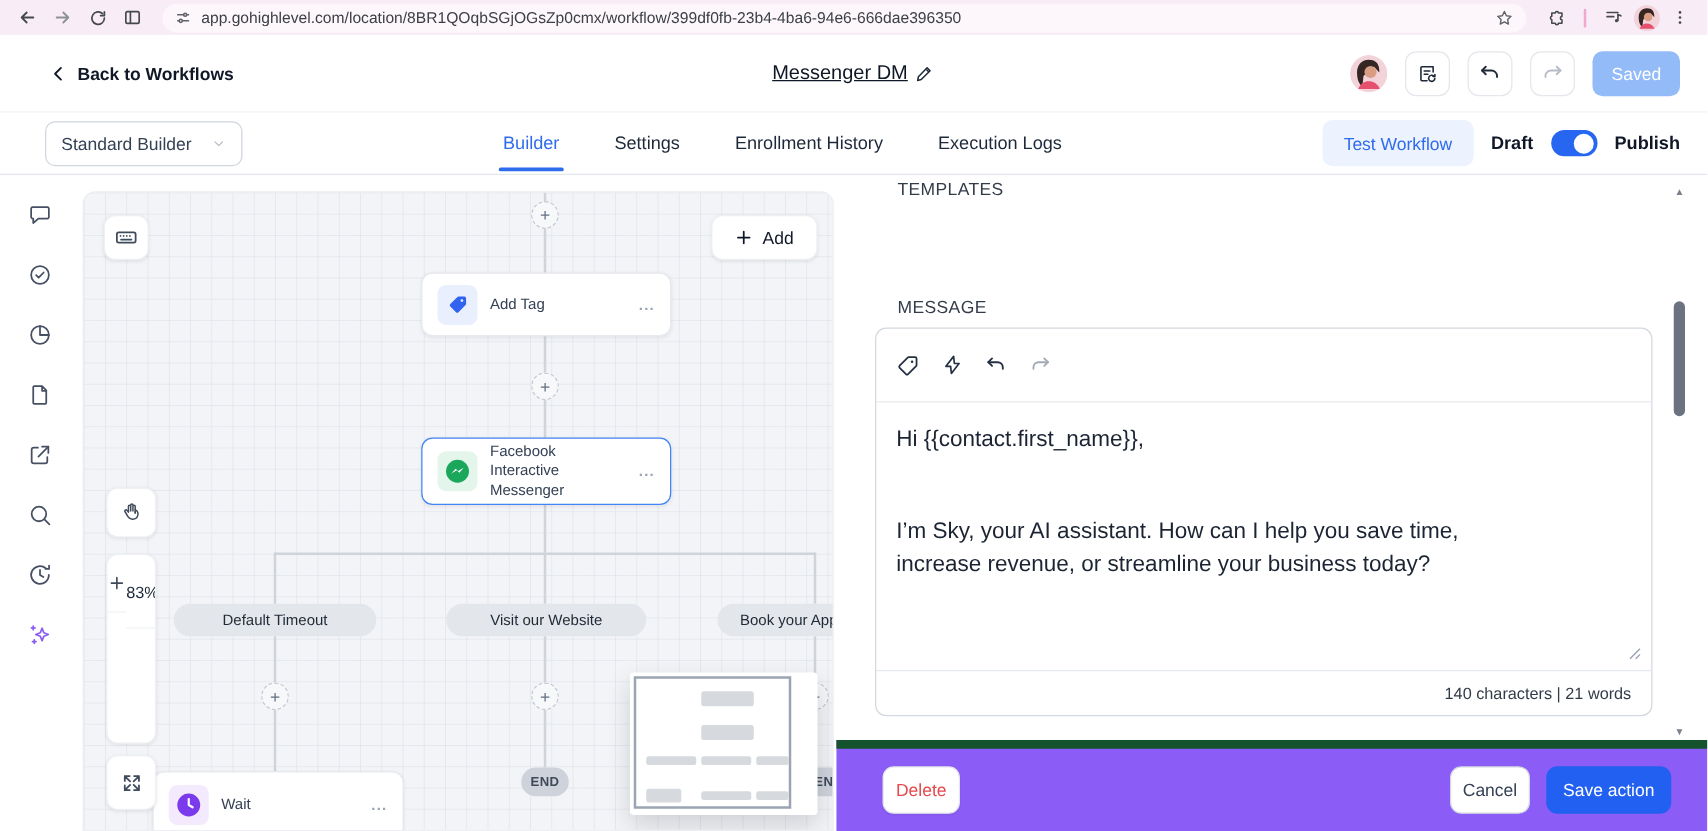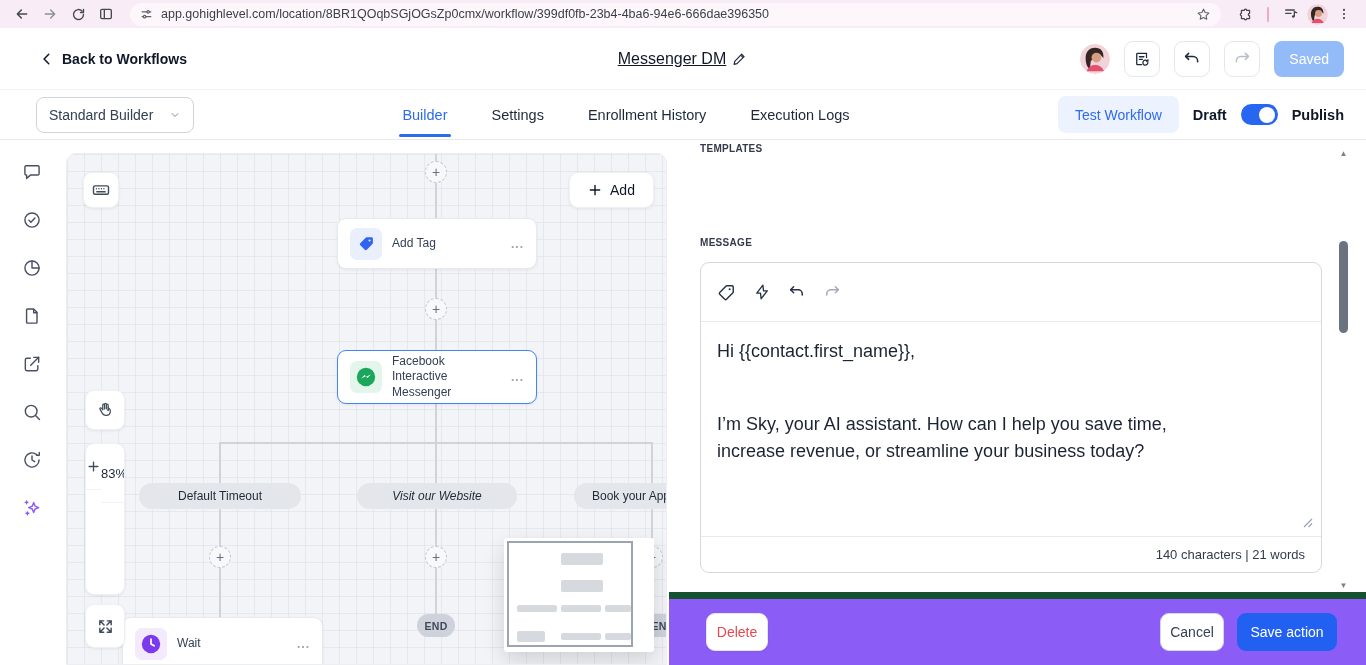--- a/index.html
+++ b/index.html
@@ -71,21 +71,21 @@
   .zoom-group { position:absolute; background:#fff; border:1px solid #eef0f3; border-radius:9px; box-shadow:0 1px 3px rgba(16,24,40,.08); display:flex; flex-direction:row; overflow:hidden; }
   .zoom-cell { display:flex; align-items:center; justify-content:center; color:#3f4a5a; border-bottom:1px solid #f0f2f5; }
   .zoom-cell:last-child { border-bottom:none; }
   .zoom-pct { font-size:13px; color:#1d2939; }
   .minimap { position:absolute; background:#fff; border-radius:3px; box-shadow:0 8px 20px rgba(16,24,40,.16); }
   .minimap .mm-frame { position:absolute; left:3px; top:3px; width:126px; height:106px; border:2px solid #9aa4b2; background:#fff; }
   .mm-blk { position:absolute; background:#d6dade; border-radius:2px; }
 
   
   .panel { position:absolute; left:669px; top:0; right:0; bottom:0; background:#fff; overflow:hidden; }
-  .sec-label { position:absolute; left:31px; font-size:10px; font-weight:700; color:#333b49; letter-spacing:.3px; }
+  .sec-label { position:absolute; left:49px; font-size:14px; font-weight:400; color:#333b49; letter-spacing:.3px; }
   .select-box { position:absolute; left:31px; width:622px; height:37px; border:1px solid #d4d9e0; border-radius:9px; display:flex; align-items:center; padding:0 14px; background:#fff; }
   .select-box .ph { font-size:14px; color:#8a93a3; }
   .select-box .chev { margin-left:auto; color:#b4bbc6; }
   .editor-card { position:absolute; left:31px; top:121px; width:622px; height:311px; border:1px solid #d4d9e0; border-radius:9px; background:#fff; display:flex; flex-direction:column; }
   .ed-toolbar { height:59px; border-bottom:1px solid #e6e9ed; display:flex; align-items:center; padding:0 16px; gap:17px; flex:0 0 auto; }
   .ed-toolbar .t-ico { color:#253044; }
   .ed-toolbar .t-ico.dim { color:#a2aab6; }
   .ed-body { flex:1; position:relative; padding:16px; font-size:18px; color:#1c2433; line-height:1.5; }
   .ed-body .msg-line1 { margin-bottom:46px; }
   .ed-body .msg-body { max-width:505px; }
@@ -350,21 +350,21 @@
         <svg width="22" height="22" viewBox="0 0 24 24">
             <circle cx="12" cy="12" r="10" fill="#1aa75c"></circle>
             <path d="M6.6 14l3.8-4.2 2.2 2 4.8-2.8-3.8 4.2-2.2-2z" fill="#fff"></path>
           </svg>
       </span>
       <span class="n-label" style="max-width:110px;">Facebook Interactive Messenger</span>
       <span class="dots">...</span>
     </div>
 
     <div class="branch-pill" style="left:72px; top:329px; width:162px;">Default Timeout</div>
-    <div class="branch-pill" style="left:290px; top:329px; width:160px;font-style:italic;">Visit our Website</div>
+    <div class="branch-pill" style="left:290px; top:329px; width:160px;">Visit our Website</div>
     <div class="branch-pill" style="left:507px; top:329px; width:160px;">Book your Appointment</div>
 
     <div class="node" style="left:55px; top:463px; width:201px; height:54px;">
       <span class="n-ico ico-wait-bg">
         <svg width="22" height="22" viewBox="0 0 24 24">
             <circle cx="12" cy="12" r="10" fill="#7c3aed"></circle>
             <path d="M12 6.8V12l3.4 2" stroke="#fff" stroke-width="1.9" fill="none" stroke-linecap="round" stroke-linejoin="round"></path>
           </svg>
       </span>
       <span class="n-label">Wait</span>

